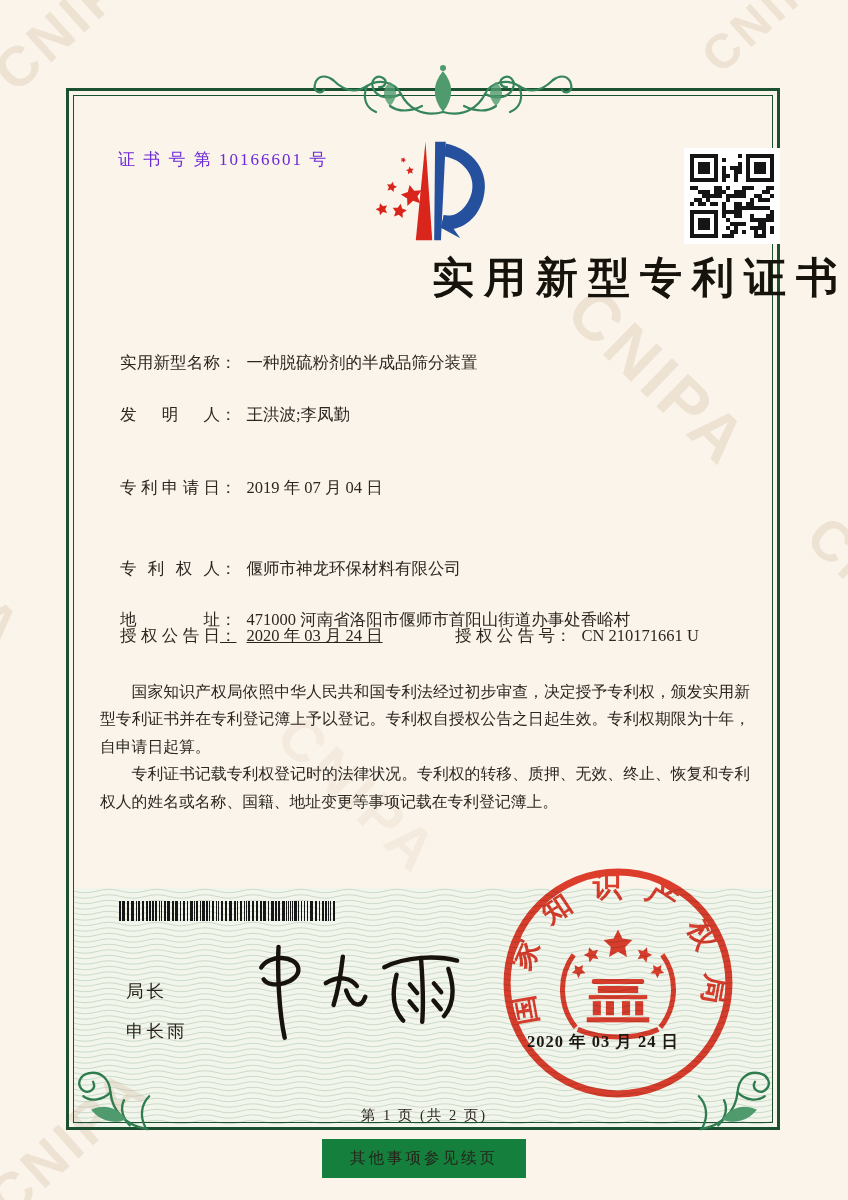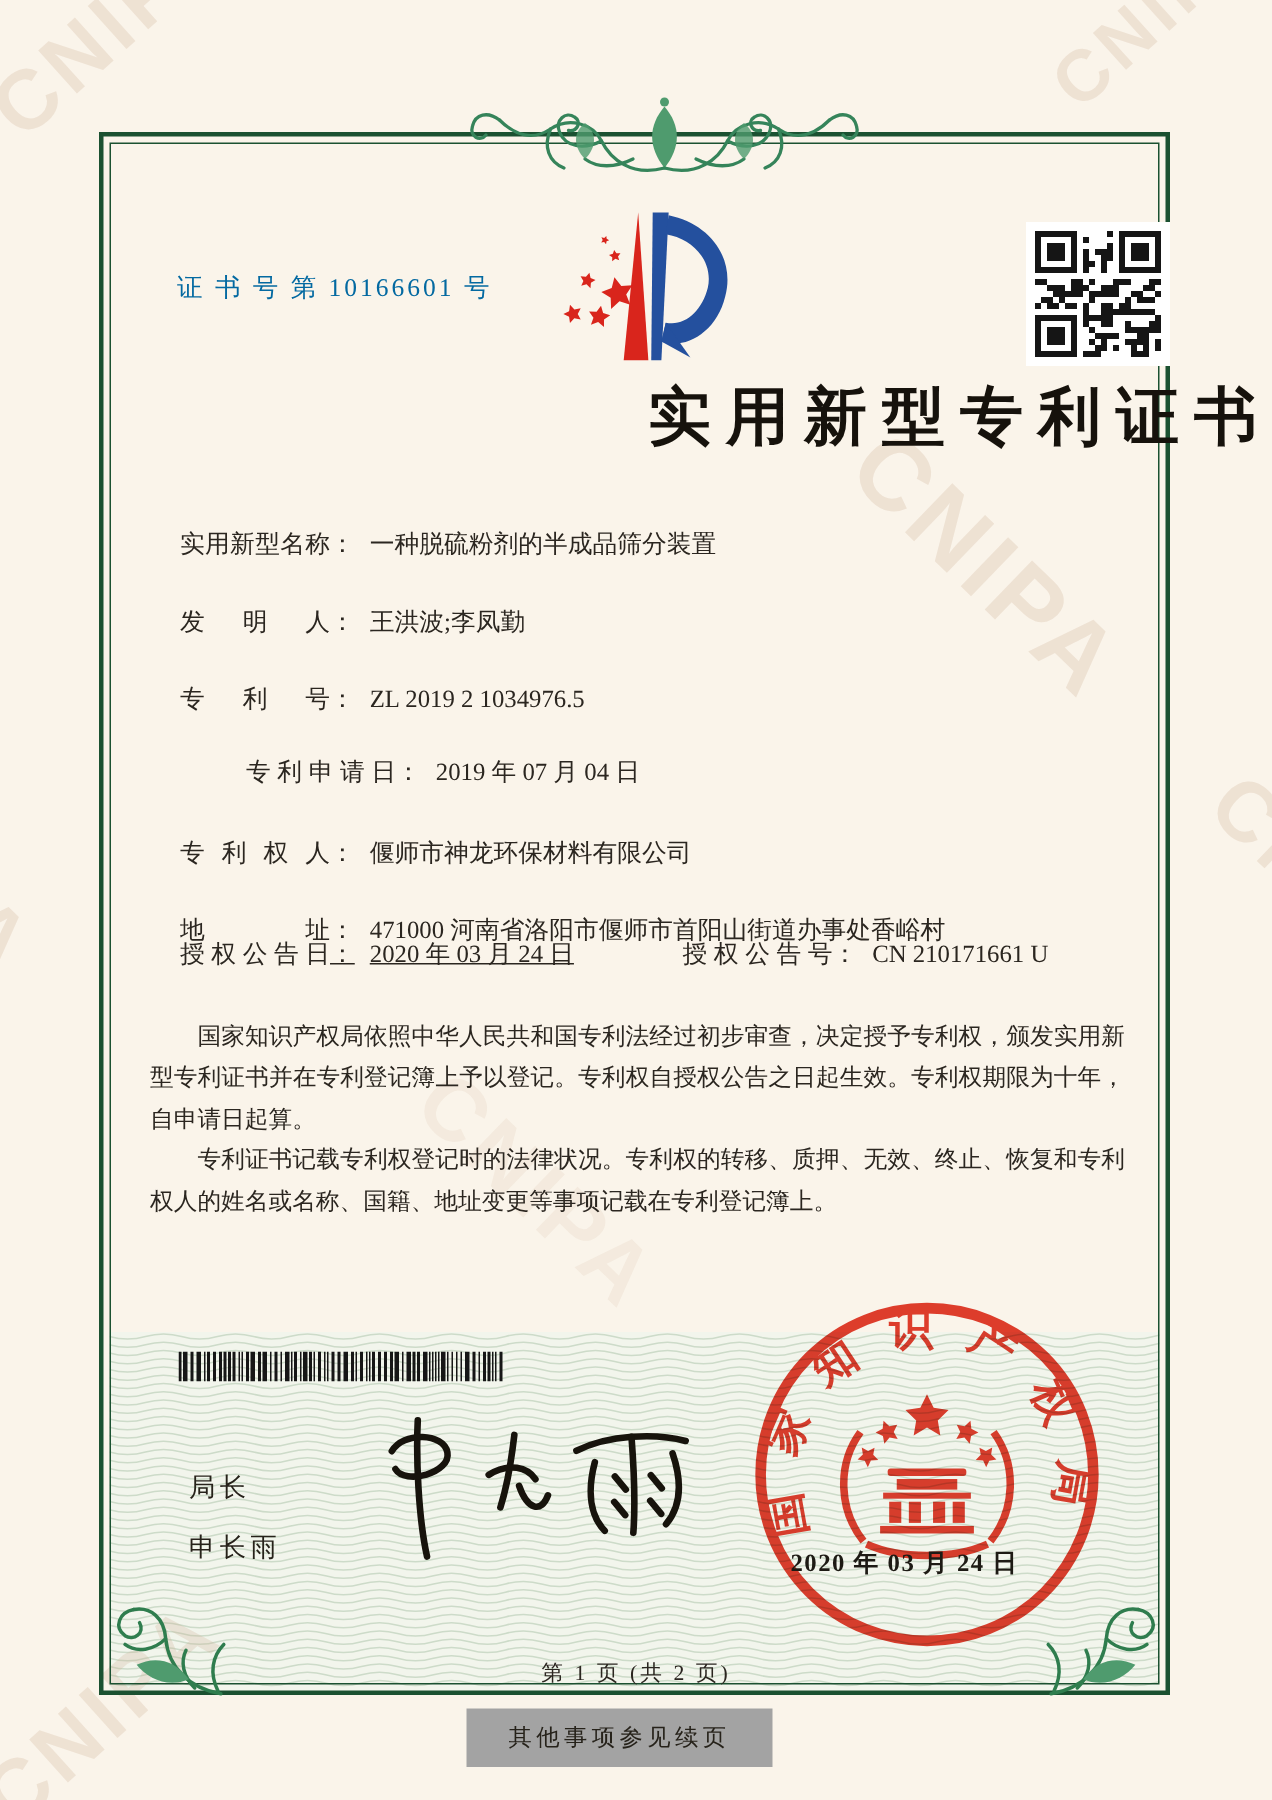--- a/index.html
+++ b/index.html
@@ -14,21 +14,21 @@
     font-weight:700;color:rgba(205,172,148,.26);letter-spacing:4px;user-select:none;
   }
   
   .band{position:absolute;left:73px;top:888px;width:700px;height:239px;z-index:0;background:#f2f5ec;}
   .band svg{display:block;}
   
   .frame{position:absolute;left:66px;top:88px;width:708px;height:1036px;border:3px solid #1b5131;z-index:2;pointer-events:none;}
   .frame-inner{position:absolute;left:4px;top:4px;right:4px;bottom:4px;border:1px solid #1b5131;}
   .orn{position:absolute;z-index:4;pointer-events:none;}
   
-  .certnum{position:absolute;left:118px;top:148px;z-index:3;font-size:17px;letter-spacing:2px;color:#0369a1;margin-top:32px;}
+  .certnum{position:absolute;left:118px;top:148px;z-index:3;font-size:17px;letter-spacing:2px;color:#6d28d9;}
   .logo{position:absolute;left:352px;top:128px;z-index:3;}
   .qr{position:absolute;left:684px;top:148px;z-index:3;}
   .title{
     position:absolute;left:0;top:250px;width:100%;z-index:3;text-align:right;
     font-size:42px;font-weight:700;letter-spacing:10px;color:#16120c;
   }
   
   .frow{position:absolute;left:120px;width:660px;z-index:3;font-size:16.5px;color:#2b2620;white-space:nowrap;}
   .flabel{display:inline-block;width:100px;text-align:justify;text-align-last:justify;vertical-align:bottom;}
   .colon{margin-right:10px;}
@@ -38,22 +38,22 @@
   .body-text p{margin:0;text-indent:2em;}
   
   .barcode{position:absolute;left:119px;top:901px;z-index:3;}
   .commissioner{position:absolute;left:126px;top:963px;z-index:3;font-size:17.5px;color:#26221a;}
   .commissioner div{margin-bottom:14px;letter-spacing:3px;margin-top:16px;}
   .signature{position:absolute;left:252px;top:936px;z-index:3;}
   .seal{position:absolute;left:497px;top:862px;z-index:5;opacity:.93;mix-blend-mode:multiply;}
   .seal-date{position:absolute;left:503px;top:1031px;width:200px;z-index:6;text-align:center;font-size:16.5px;letter-spacing:1px;color:#1d1a14;font-weight:600;}
   .page-ind{position:absolute;left:0;top:1093px;width:848px;text-align:center;z-index:3;font-size:14.5px;letter-spacing:2px;color:#2b2620;margin-top:13px;}
   .cont-note{
-    position:absolute;left:413px;top:1139px;transform:translateX(-50%);z-index:3;
-    background:#a3a3a3;padding:9px 28px;font-size:15.5px;letter-spacing:3px;color:#26221a;
+    position:absolute;left:424px;top:1139px;transform:translateX(-50%);z-index:3;
+    background:#15803d;padding:9px 28px;font-size:15.5px;letter-spacing:3px;color:#26221a;
   }
 </style>
 </head>
 <body>
 
 <div class="page">
 
   <svg width="0" height="0" style="position:absolute">
     <defs>
       <polygon id="star" points="0,-10 2.94,-4.05 9.51,-3.09 4.76,1.55 5.88,8.09 0,4.6 -5.88,8.09 -4.76,1.55 -9.51,-3.09 -2.94,-4.05"></polygon>
@@ -321,24 +321,21 @@
     </svg>
 
   <div class="title">实用新型专利证书</div>
 
   <div class="frow" style="top:404px;">
     <span class="flabel">发明人</span><span class="colon">：</span><span class="fvalue">王洪波;李凤勤</span>
   </div>
   <div class="frow" style="top:352px;">
     <span class="flabel">实用新型名称</span><span class="colon">：</span><span class="fvalue">一种脱硫粉剂的半成品筛分装置</span>
   </div>
-  <div class="frow" style="top:455px;">
-    <span class="flabel">专利号</span><span class="colon">：</span><span class="fvalue">ZL 2019 2 1034976.5</span>
-  </div>
-  <div class="frow" style="top:504px;margin-left:44px;">
+  <div class="frow" style="top:477px;">
     <span class="flabel">专利申请日</span><span class="colon">：</span><span class="fvalue">2019 年 07 月 04 日</span>
   </div>
   <div class="frow" style="top:558px;">
     <span class="flabel">专利权人</span><span class="colon">：</span><span class="fvalue">偃师市神龙环保材料有限公司</span>
   </div>
   <div class="frow" style="top:609px;">
     <span class="flabel">地址</span><span class="colon">：</span><span class="fvalue">471000 河南省洛阳市偃师市首阳山街道办事处香峪村</span>
   </div>
   <div class="frow" style="top:625px;text-decoration:underline;">
     <span class="flabel">授权公告日</span><span class="colon">：</span><span class="fvalue">2020 年 03 月 24 日</span>

